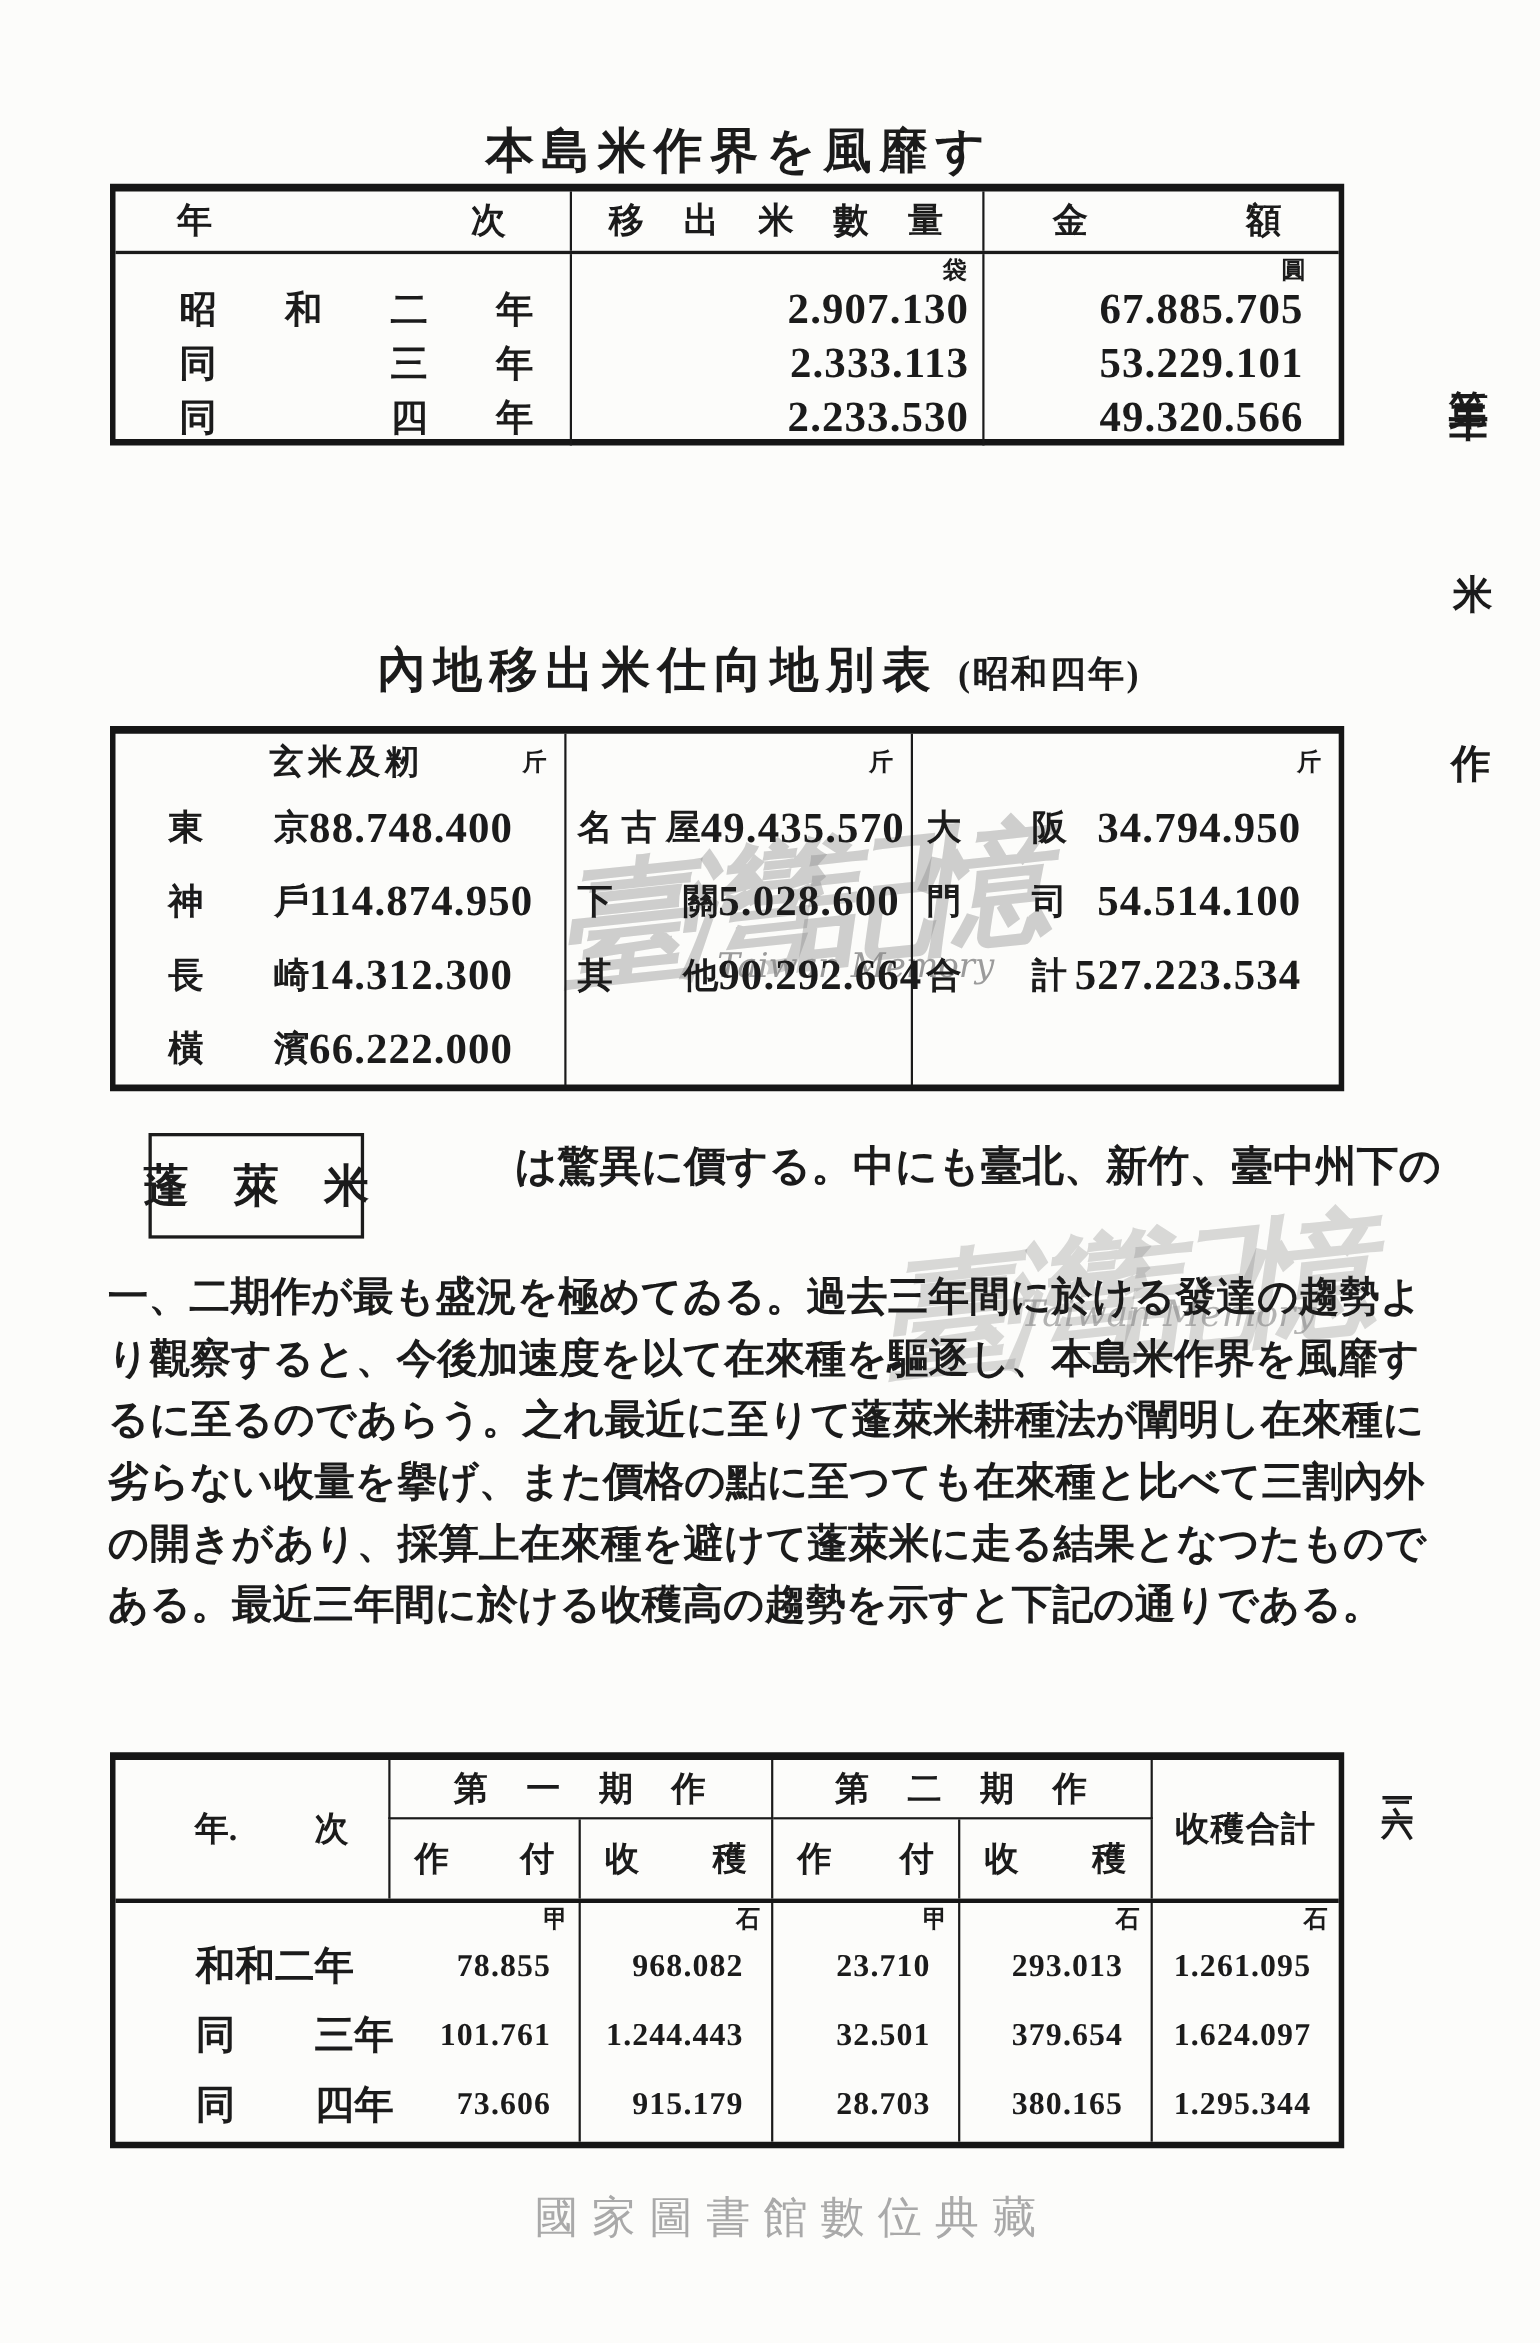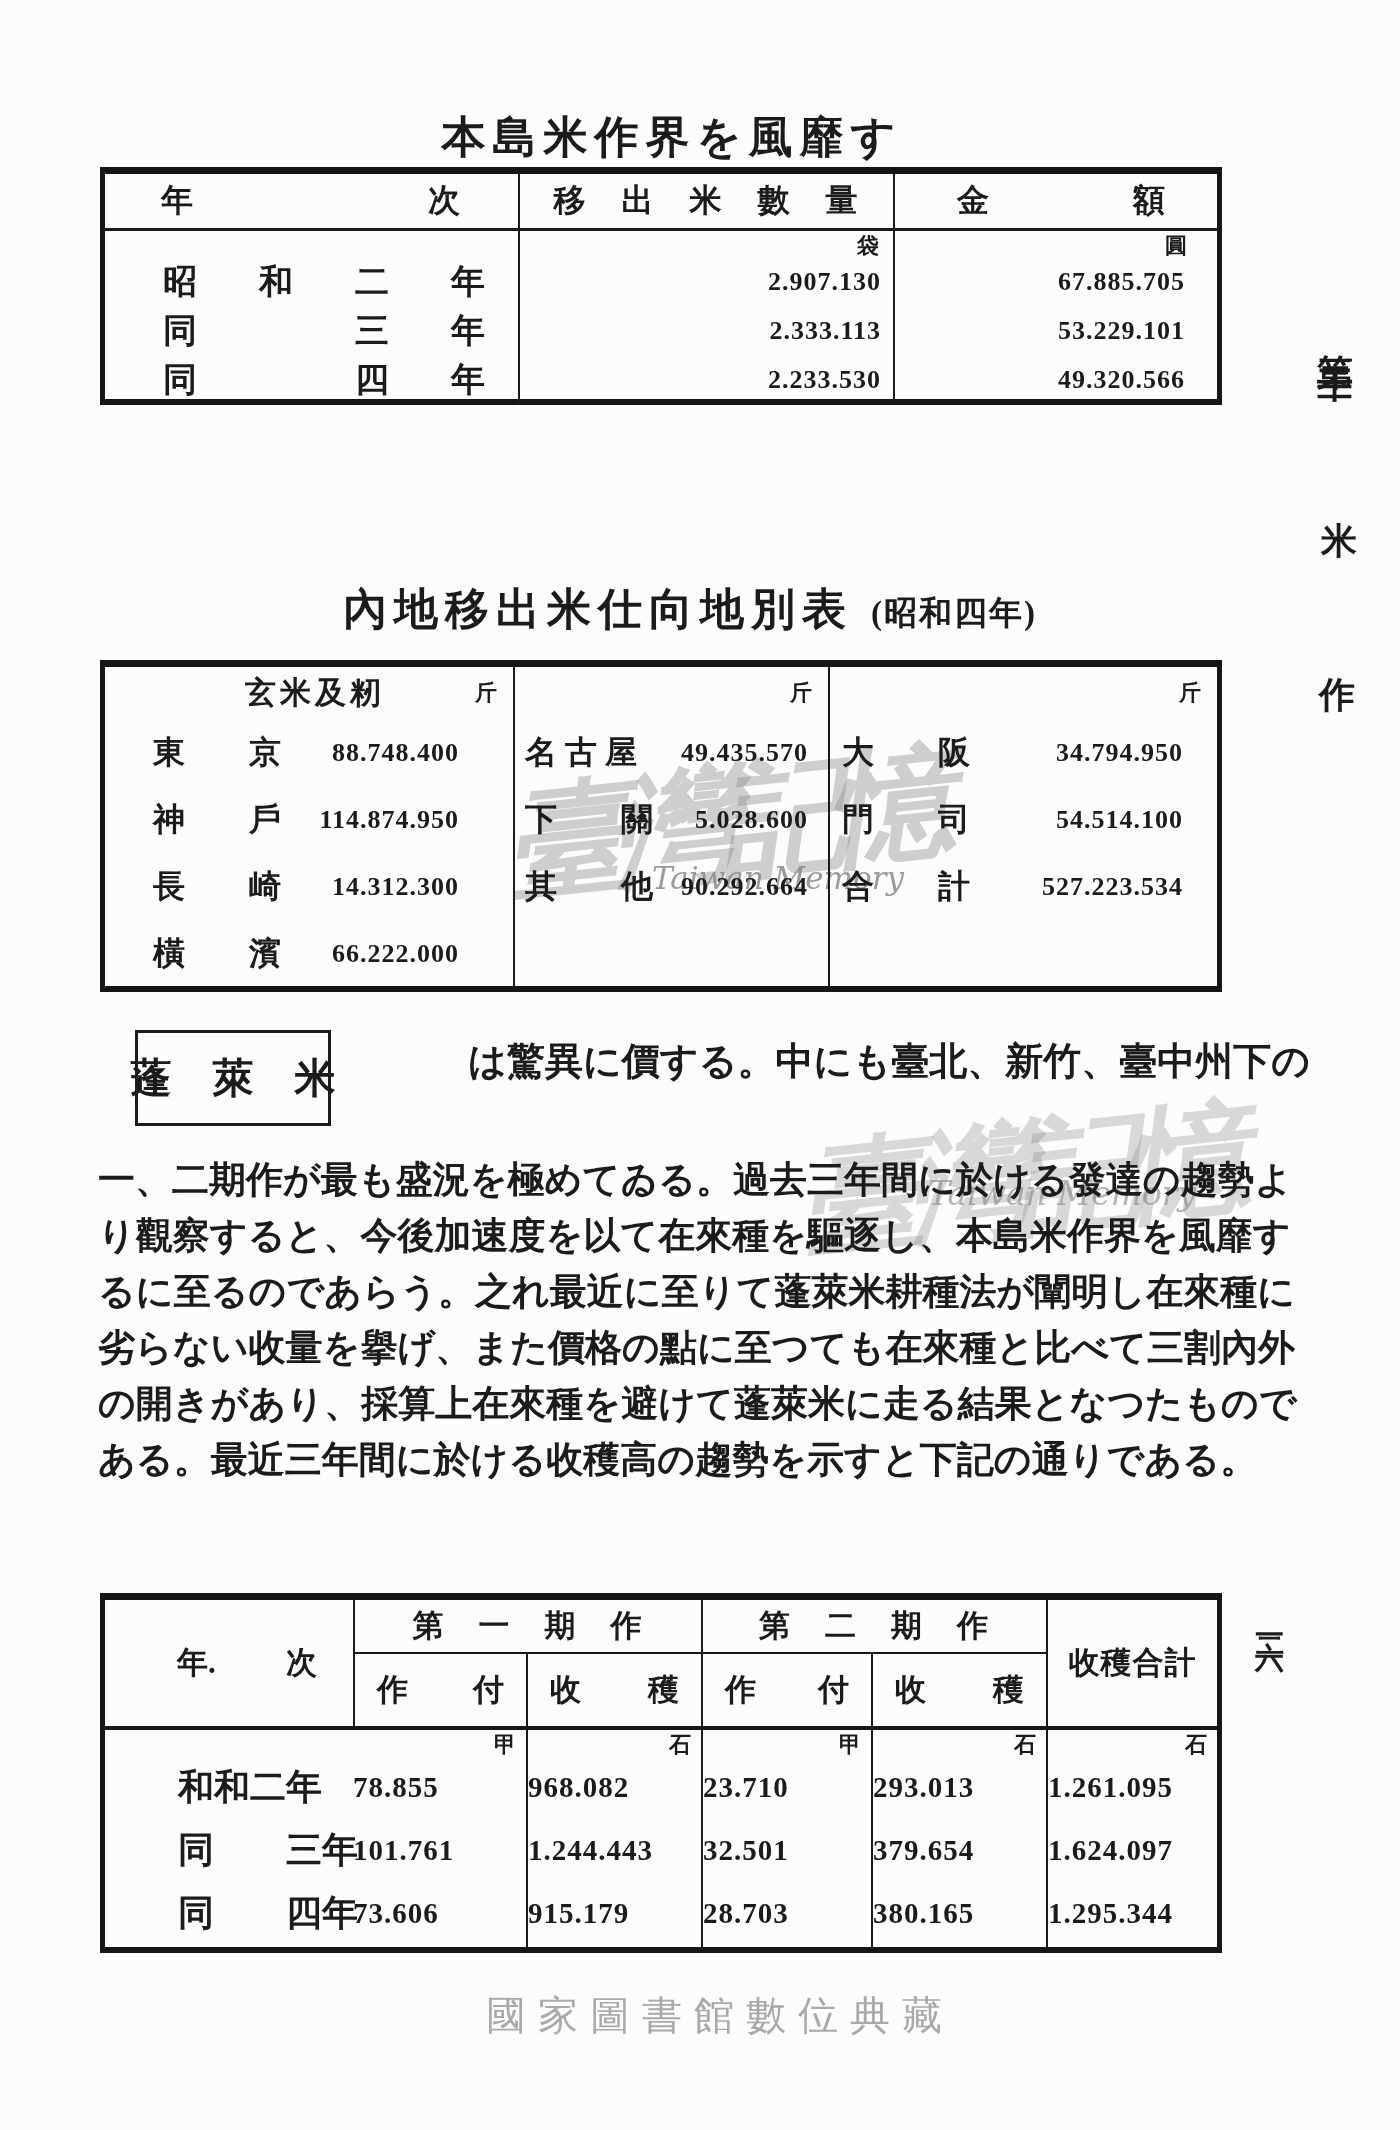--- a/index.html
+++ b/index.html
@@ -29,21 +29,21 @@
   
   .tbl {
     position:absolute;
     box-sizing:border-box;
     border:5px solid #161616;
     border-top-width:7px;
     border-bottom-width:6px;
     background:transparent;
   }
   .num {
-    font-size:26px; font-weight:600; letter-spacing:1px;
+    font-size:39px; font-weight:600; letter-spacing:1px;
     white-space:nowrap;
   }
   .unit { font-size:22px; font-weight:600; }
   .cjk { white-space:pre; }
 
   
   .t1 { left:100px; top:167px; width:1122px; height:238px; }
   .t1-head {
     display:grid; grid-template-columns:415px 375px 322px;
     height:54px; border-bottom:3px solid #1a1a1a;
@@ -123,21 +123,21 @@
   .t3-body {
     display:grid;
     grid-template-columns:248px 175px 175px 170px 175px 169px;
     height:217px;
   }
   .t3-col { display:flex; flex-direction:column; }
   .t3-col.bdr { border-right:2px solid #1a1a1a; }
   .t3-col .slot-unit { padding-right:10px; }
   .t3-col .row { height:63px; display:flex; align-items:center; }
   .t3-col .row.year { font-size:36px; font-weight:600; padding-left:73px; }
-  .t3-col .row.val { justify-content:flex-start; padding-right:10px; }
+  .t3-col .row.val { justify-content:flex-end; padding-right:25px; }
   .t3-col .row.val .num { font-size:29px; }
 
   
   .vtext {
     position:absolute;
     writing-mode:vertical-rl; text-orientation:upright;
     font-weight:bold; white-space:pre;
   }
   .chapter { left:1310px; top:326px; font-size:36px; letter-spacing:5px; }
   .topic-a { left:1314px; top:492px; font-size:36px; }

